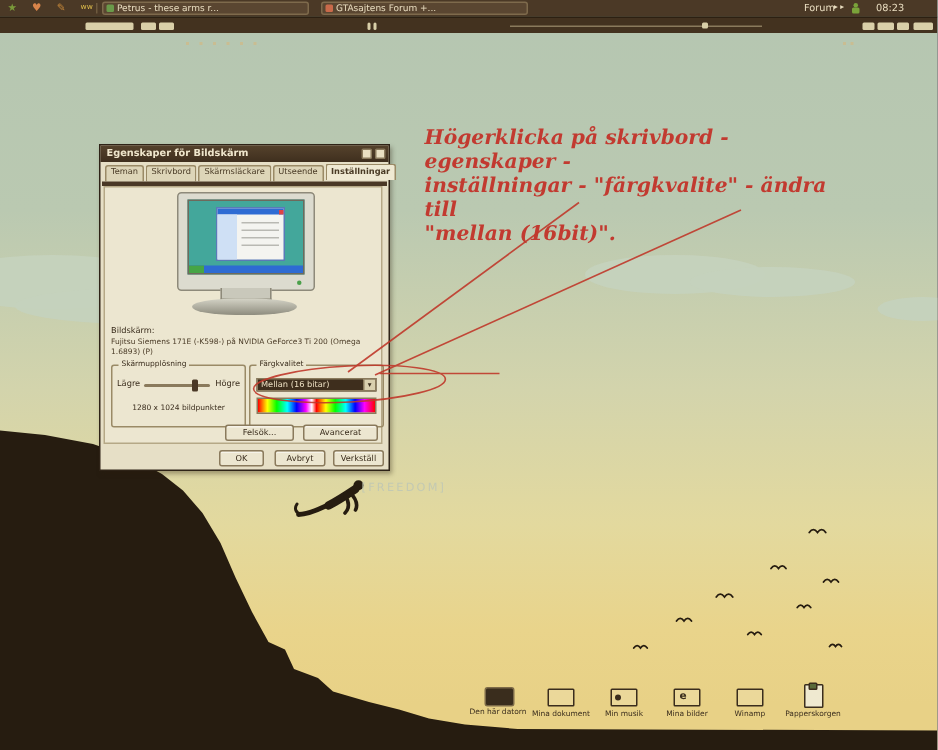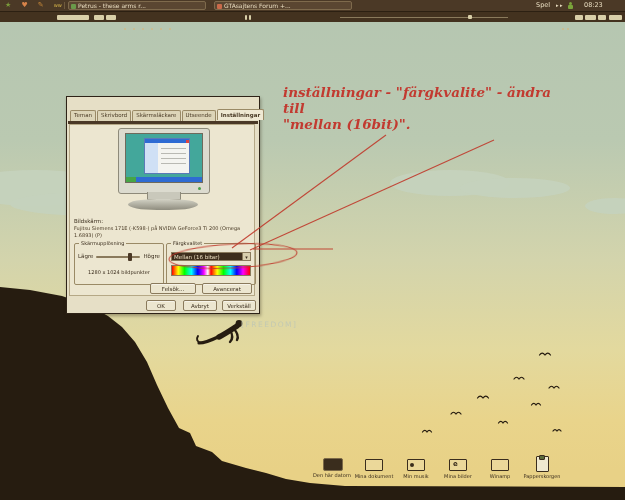--- a/index.html
+++ b/index.html
@@ -152,20 +152,25 @@
     <div class="dlabel">Winamp</div>
   </div>
   <div class="dicon" style="left:520px;top:456px;">
     <div class="glyph" style="height:15px;">
         <div class="clipic"></div>
       </div>
     <div class="dlabel">Papperskorgen</div>
   </div>
 
   <div id="dialog" class="abs">
+    <div id="dlg-title">
+      <span>Egenskaper för Bildskärm</span>
+      <span class="tbtn" style="right:11px;"></span>
+      <span class="tbtn" style="right:2px;"></span>
+    </div>
     <div class="tabs">
       <span class="tab">Teman</span>
       <span class="tab">Skrivbord</span>
       <span class="tab">Skärmsläckare</span>
       <span class="tab">Utseende</span>
       <span class="tab active">Inställningar</span>
     </div>
     <div id="dlg-rule"></div>
 
     <div id="tabpage">
@@ -216,20 +221,21 @@
       <div class="btn" style="left:80px;top:158px;width:46px;">Felsök...</div>
       <div class="btn" style="left:132px;top:158px;width:50px;">Avancerat</div>
     </div>
 
     <div class="btn" style="left:79px;top:203px;width:30px;">OK</div>
     <div class="btn" style="left:116px;top:203px;width:34px;">Avbryt</div>
     <div class="btn" style="left:155px;top:203px;width:34px;">Verkställ</div>
   </div>
 
   <div id="annot" class="abs">
+    <div>Högerklicka på skrivbord - egenskaper -</div>
     <div>inställningar - "färgkvalite" - ändra till</div>
     <div>"mellan (16bit)".</div>
   </div>
 
   <svg id="redlines" class="abs" width="625" height="500" viewBox="0 0 625 500">
     <g stroke="#c0392b" stroke-width="1.1" fill="none" opacity="0.9">
       <line x1="386" y1="135" x2="232" y2="248"></line>
       <line x1="494" y1="140" x2="250" y2="250"></line>
       <line x1="253" y1="249" x2="333" y2="249"></line>
       <ellipse cx="233" cy="256" rx="64" ry="12" transform="rotate(-3 233 256)"></ellipse>
@@ -242,21 +248,21 @@
     <span class="qicon" style="color:#c98a3a;">✎</span>
     <span class="qicon" style="color:#d9b84a;font-size:5px;">ᴡᴡ</span>
     <span class="qicon" style="color:#d9772a;">✳</span>
     <span class="sep" style="left:64px;"></span>
     <div class="winbtn" style="left:68px;width:138px;">
       <span class="wicon" style="background:#6a9a4a;"></span><span>Petrus - these arms r...</span>
     </div>
     <div class="winbtn" style="left:214px;width:138px;">
       <span class="wicon" style="background:#c96a4a;"></span><span>GTAsajtens Forum +...</span>
     </div>
-    <span class="traytxt abs" style="left:536px;">Spel</span>
+    <span class="traytxt abs" style="left:536px;">Forum</span>
     <span class="traytxt abs" style="left:556px;font-size:5px;">▸ ▸</span>
     <span class="abs" style="left:568px;top:2px;width:5px;height:7px;">
       <span class="abs" style="left:1px;top:0;width:3px;height:3px;background:#7aa33a;border-radius:50%;"></span>
       <span class="abs" style="left:0;top:3px;width:5px;height:4px;background:#7aa33a;border-radius:1px;"></span>
     </span>
     <span class="traytxt abs" style="left:584px;">08:23</span>
   </div>
 
   <div class="bar2 abs">
     <div class="pb" style="left:57px;top:3px;width:32px;height:5px;"></div>

